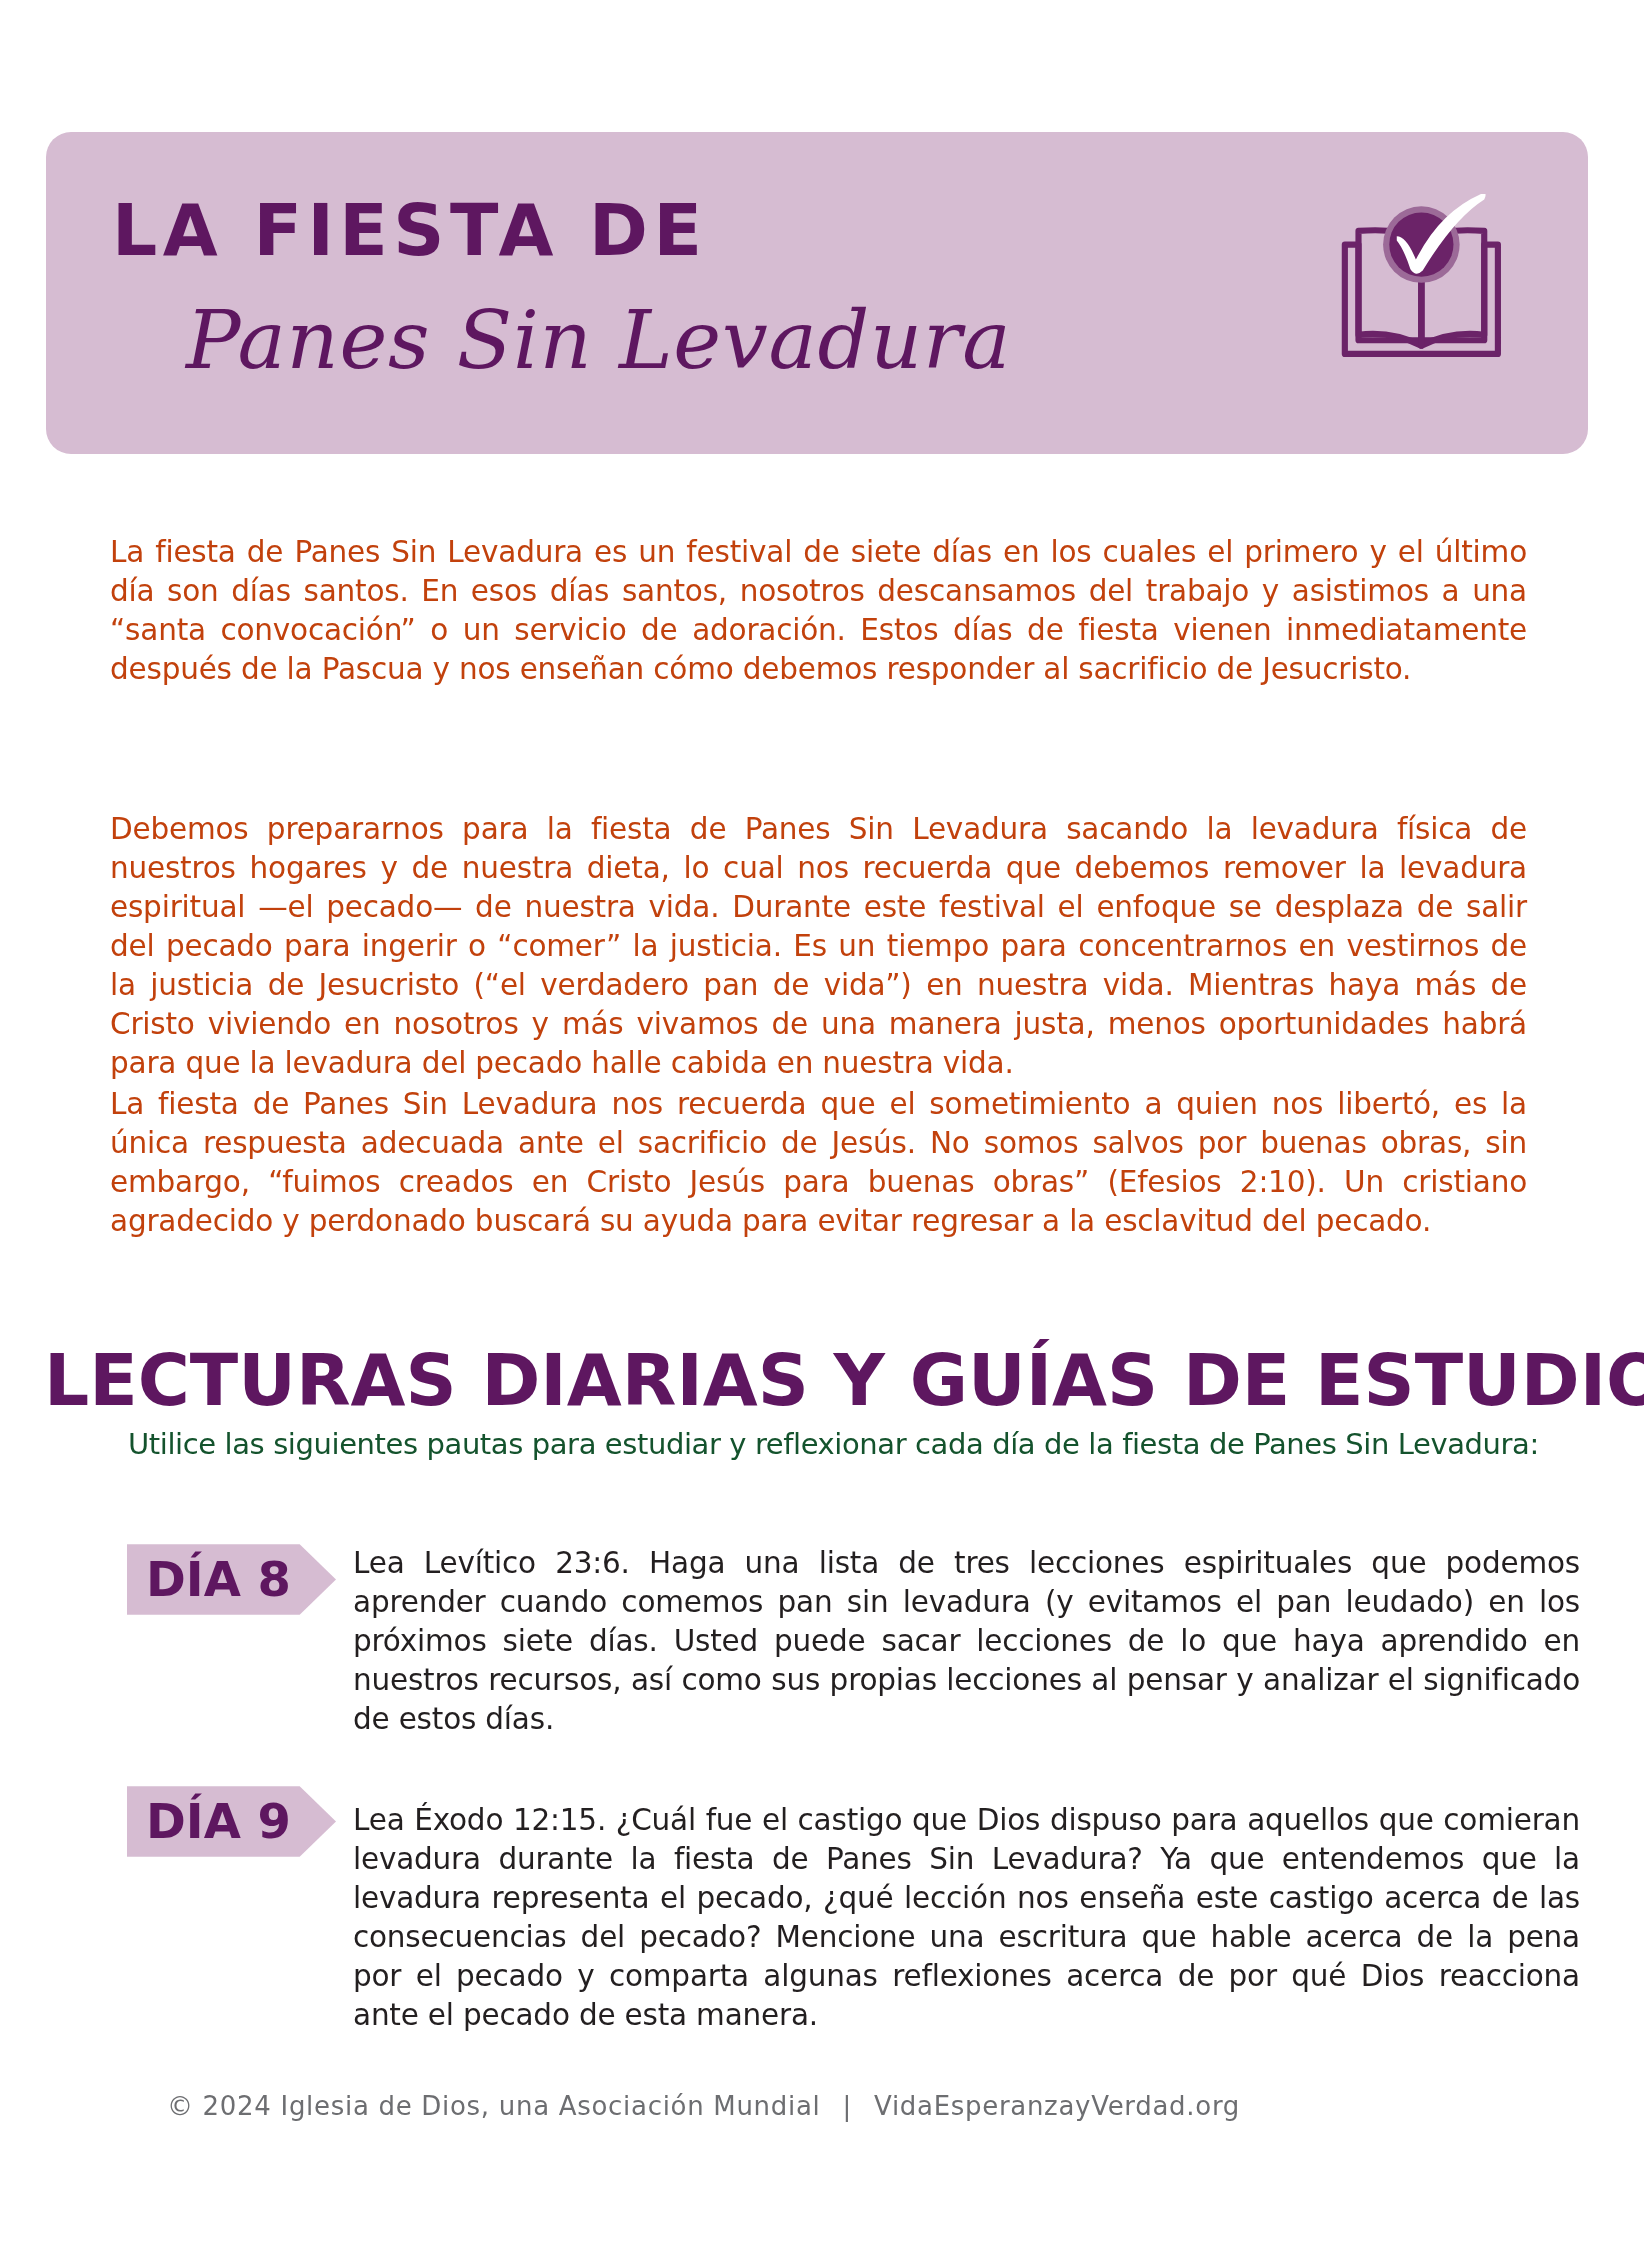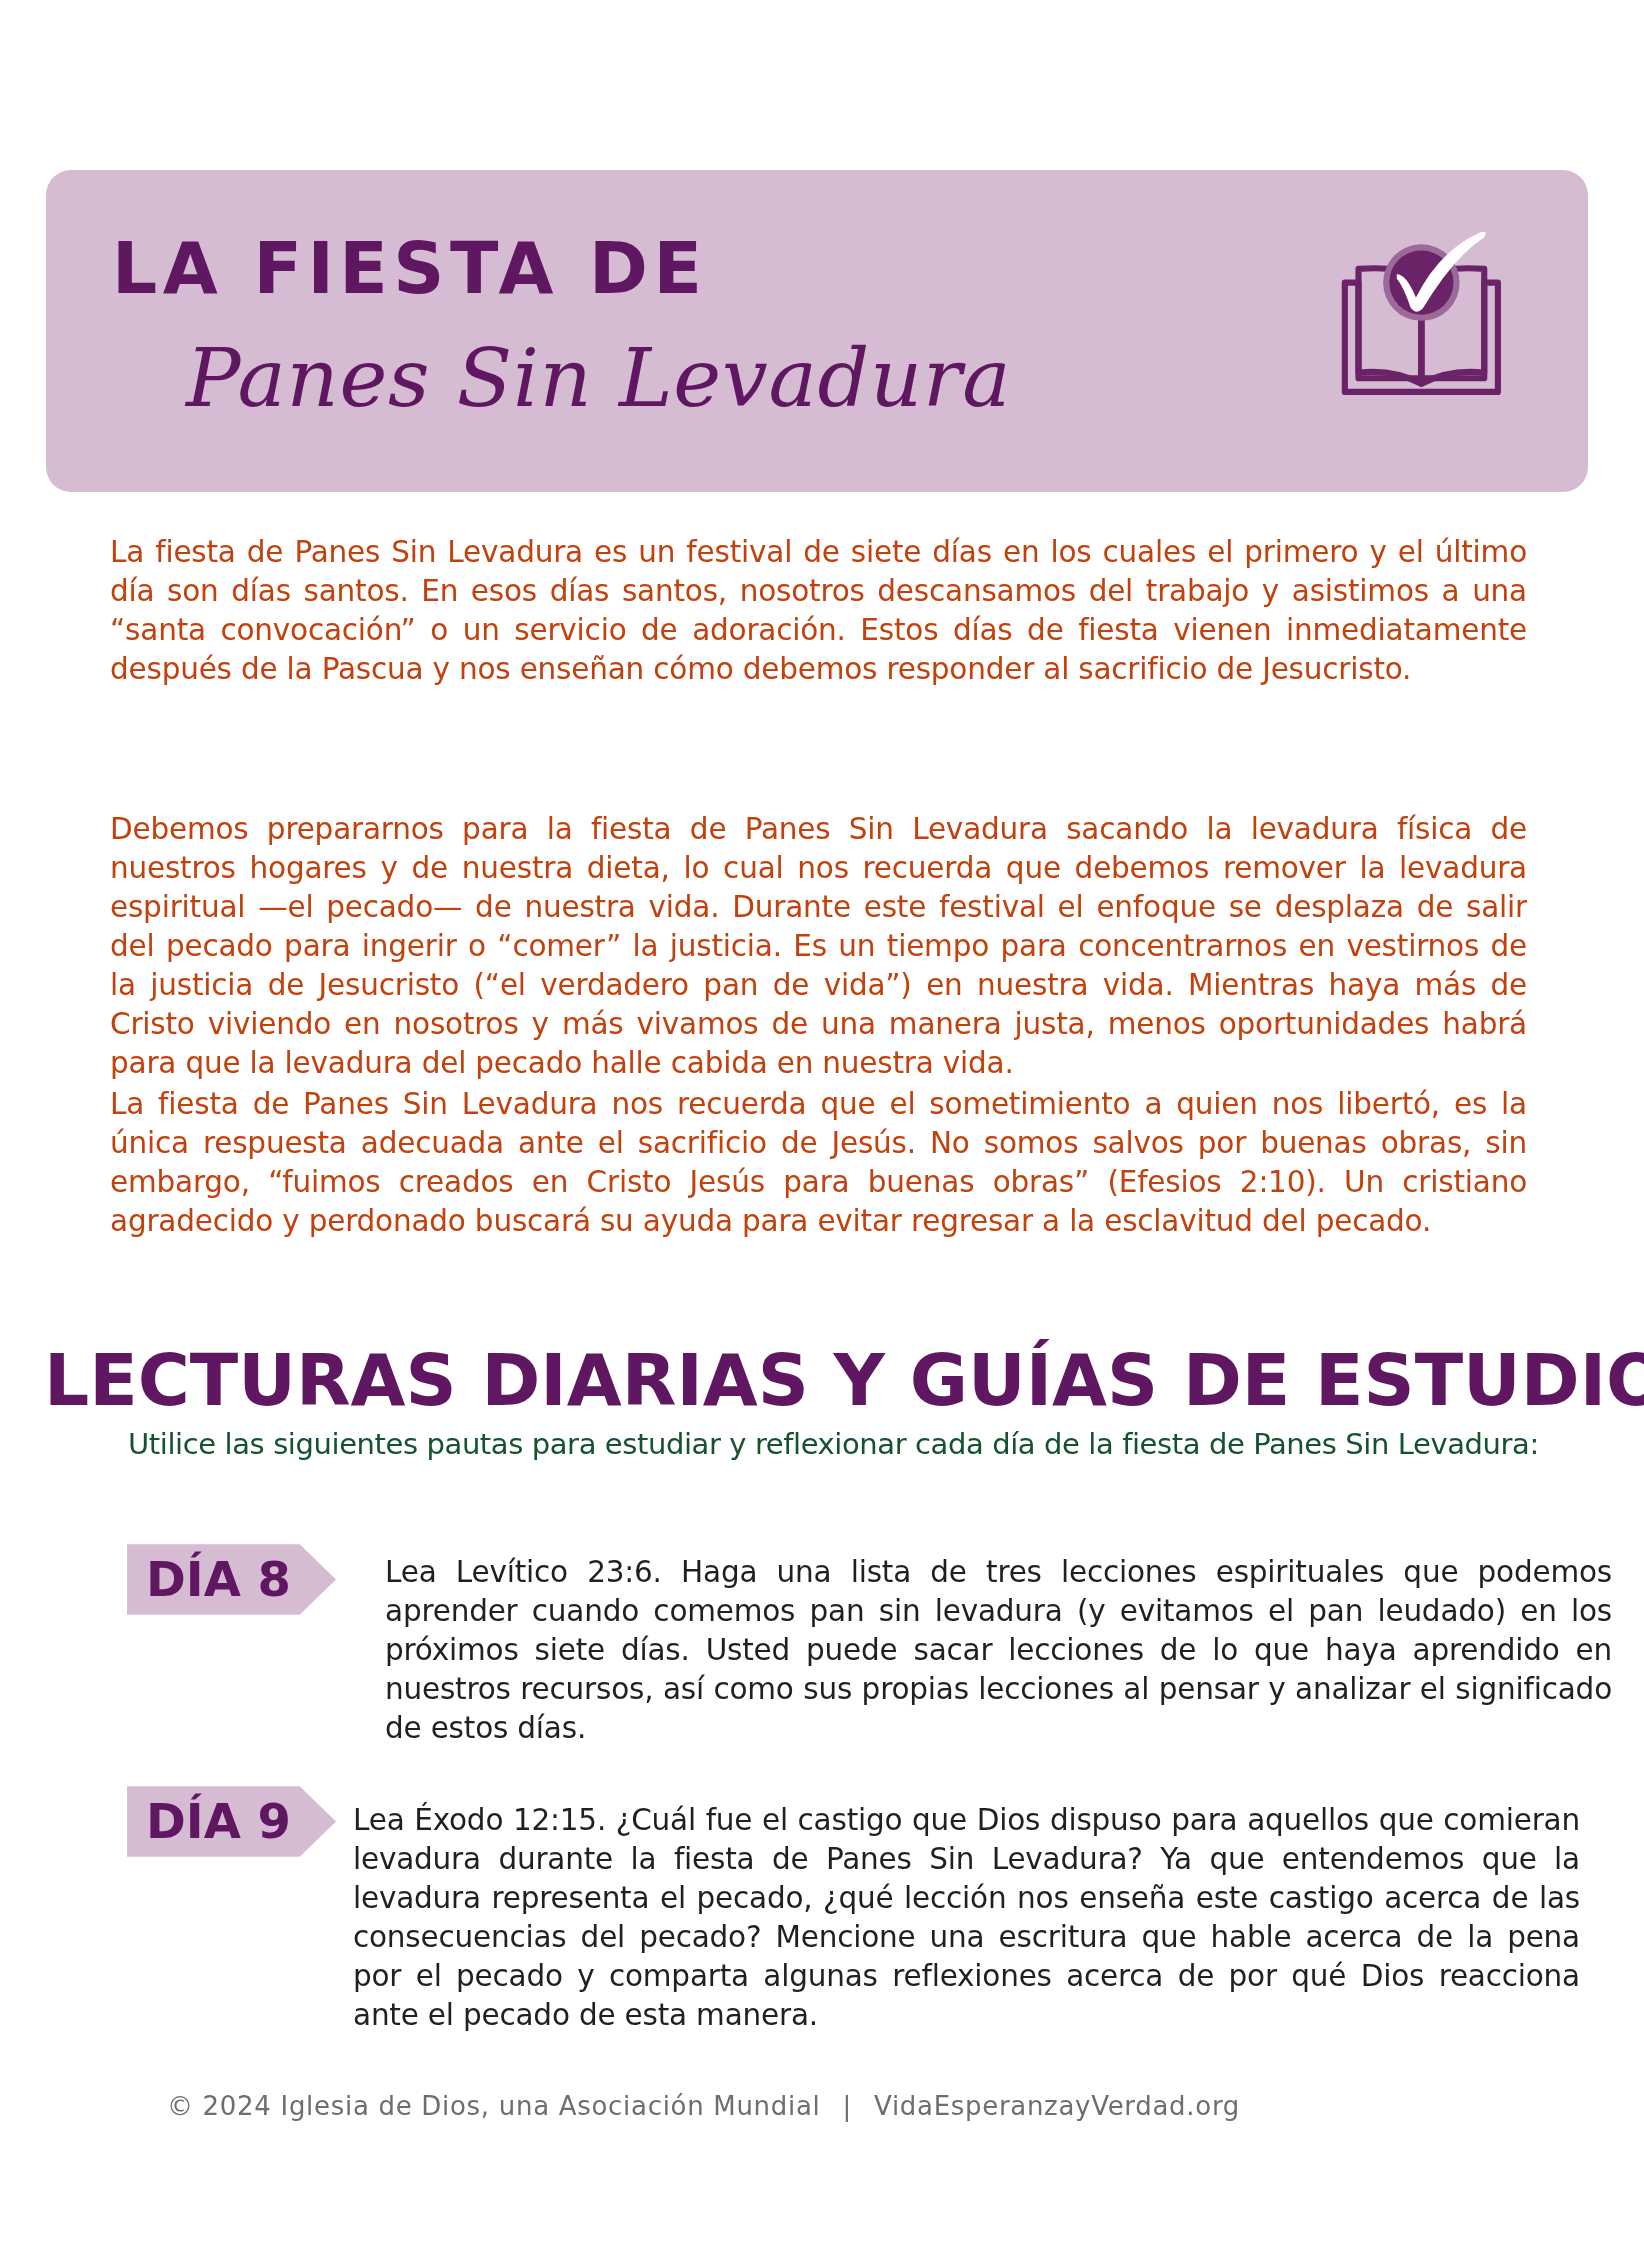--- a/index.html
+++ b/index.html
@@ -1,17 +1,17 @@
 <!DOCTYPE html>
 <html style="font-size:11px"><head>
 <meta charset="utf-8">
 <style>
   html,body{margin:0;padding:0;background:#ffffff;}
   body{width:1645px;height:2261px;position:relative;overflow:hidden;font-family:"DejaVu Sans","Liberation Sans",sans-serif;color:#231f20;}
-  .header-box{position:absolute;left:46px;top:132px;width:1542px;height:322px;background:#d6bcd2;border-radius:25px;margin-top:38px;}
+  .header-box{position:absolute;left:46px;top:132px;width:1542px;height:322px;background:#d6bcd2;border-radius:25px;}
   .title-top{position:absolute;left:66px;top:63px;font-family:"DejaVu Sans",sans-serif;font-weight:bold;font-size:71px;letter-spacing:5.5px;color:#5e1760;line-height:1;}
   .title-script{position:absolute;left:140px;top:168px;font-family:"DejaVu Serif","Liberation Serif",serif;font-style:italic;font-size:81px;color:#5e1760;line-height:1;letter-spacing:0.7px;}
   .book-icon{position:absolute;left:1292px;top:62px;width:164px;height:164px;}
   .body-text{position:absolute;left:110px;width:1417px;font-size:29.5px;line-height:39px;text-align:justify;color:#c2410c;letter-spacing:-0.2px;font-family:"DejaVu Sans",sans-serif;}
   .p1{top:533px;}
   .p2{top:771px;margin-top:39px;}
   .p3{top:1085px;}
   .section-title{position:absolute;left:44px;top:1344px;font-family:"DejaVu Sans",sans-serif;font-weight:bold;font-size:71px;color:#5e1760;line-height:1.05;letter-spacing:0px;white-space:nowrap;}
   .section-sub{position:absolute;left:128px;top:1427px;font-size:29px;color:#14532d;white-space:nowrap;letter-spacing:-0.4px;}
   .day-row{position:absolute;left:0;width:1645px;}
@@ -54,21 +54,21 @@
 <div class="section-title">LECTURAS DIARIAS Y GUÍAS DE ESTUDIO</div>
 <div class="section-sub">Utilice las siguientes pautas para estudiar y reflexionar cada día de la fiesta de Panes Sin Levadura:</div>
 
 <div class="day-row" style="top:1544px;">
   <div class="day-tag">
     <svg width="209" height="71" viewBox="0 0 305 103" xmlns="http://www.w3.org/2000/svg">
       <polygon points="0,0 252,0 305,51.5 252,103 0,103" fill="#d6bcd2"></polygon>
     </svg>
     <div class="day-label">DÍA 8</div>
   </div>
-  <div class="day-text" style="top:9px;margin-left:32px;">Lea Levítico 23:6. Haga una lista de tres lecciones espirituales que podemos aprender cuando comemos pan sin levadura (y evitamos el pan leudado) en los próximos siete días. Usted puede sacar lecciones de lo que haya aprendido en nuestros recursos, así como sus propias lecciones al pensar y analizar el significado de estos días.</div>
+  <div class="day-text" style="top:0;">Lea Levítico 23:6. Haga una lista de tres lecciones espirituales que podemos aprender cuando comemos pan sin levadura (y evitamos el pan leudado) en los próximos siete días. Usted puede sacar lecciones de lo que haya aprendido en nuestros recursos, así como sus propias lecciones al pensar y analizar el significado de estos días.</div>
 </div>
 
 <div class="day-row" style="top:1786px;">
   <div class="day-tag">
     <svg width="209" height="71" viewBox="0 0 305 103" xmlns="http://www.w3.org/2000/svg">
       <polygon points="0,0 252,0 305,51.5 252,103 0,103" fill="#d6bcd2"></polygon>
     </svg>
     <div class="day-label">DÍA 9</div>
   </div>
   <div class="day-text" style="top:15px;">Lea Éxodo 12:15. ¿Cuál fue el castigo que Dios dispuso para aquellos que comieran levadura durante la fiesta de Panes Sin Levadura? Ya que entendemos que la levadura representa el pecado, ¿qué lección nos enseña este castigo acerca de las consecuencias del pecado? Mencione una escritura que hable acerca de la pena por el pecado y comparta algunas reflexiones acerca de por qué Dios reacciona ante el pecado de esta manera.</div>

